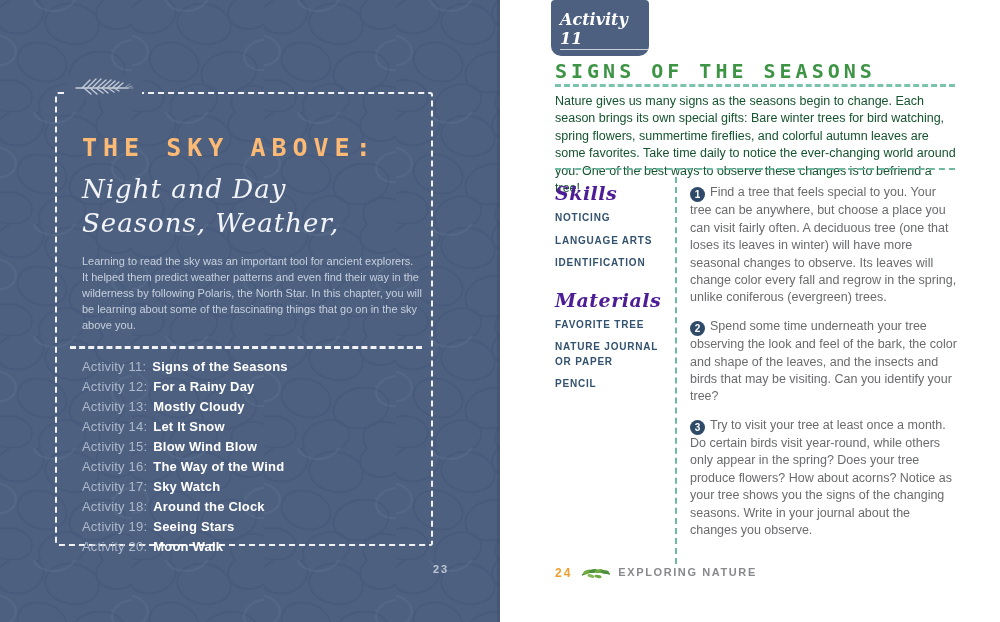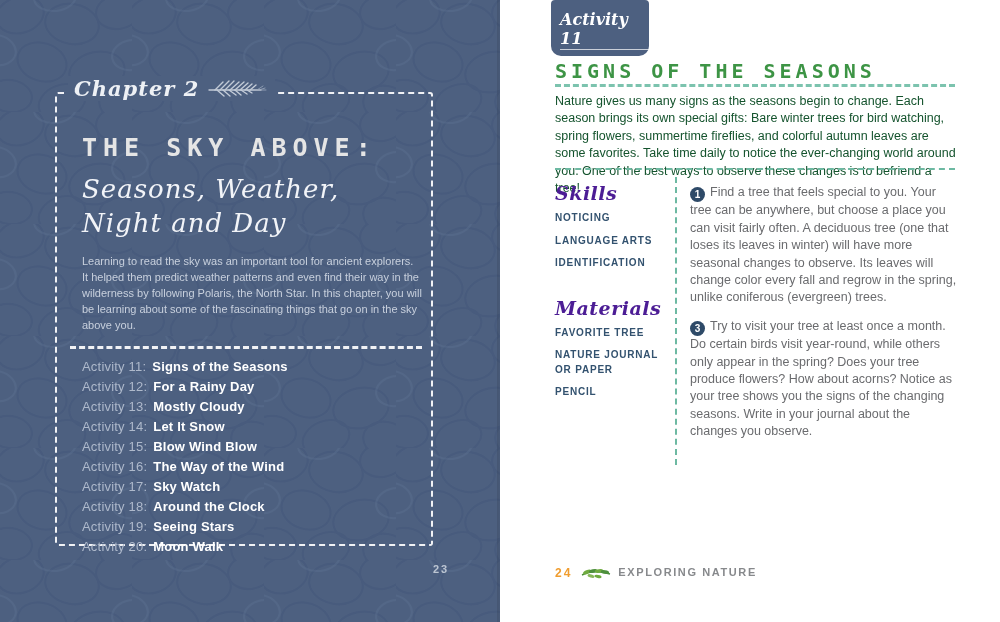--- a/index.html
+++ b/index.html
@@ -16,21 +16,21 @@
 
   .dash-box { position:absolute; left:55px; top:92px; width:378px; height:454px;
               border:2px dashed rgba(255,255,255,0.92); border-radius:3px; }
 
   .chapter-row { position:absolute; left:68px; top:76px; display:flex; align-items:center;
                  background:#4d6080; padding:0 6px; }
   .chapter-label { font-family:"DejaVu Serif", serif; font-style:italic; font-weight:bold;
                    color:#eef1f5; font-size:21px; letter-spacing:1px; padding-right:8px; }
 
   .left-content { position:absolute; left:82px; top:133px; width:335px; }
-  .left-title { font-family:"DejaVu Sans Mono", monospace; font-weight:bold; color:#e5e5e5;
+  .left-title { font-family:"DejaVu Sans Mono", monospace; font-weight:bold; color:#fdba74;
                 font-size:25px; letter-spacing:6px; margin-bottom:10px; white-space:nowrap; }
   .left-sub { font-family:"DejaVu Serif", serif; font-style:italic; color:#f2f4f8;
               font-size:26px; line-height:34px; letter-spacing:1px; }
   .left-intro { margin-top:14px; color:#c8d0dd; font-size:11px; line-height:1.45; width:340px; }
   .left-divider { margin:12px 0 10px -12px; width:352px; border:none;
                   border-top:3px dashed rgba(255,255,255,0.92); }
   .activities { list-style:none; }
   .activities li { font-size:13px; margin-bottom:5px; letter-spacing:0.2px; }
   .act-label { color:#aeb9cb; }
   .act-name { color:#ffffff; font-weight:bold; padding-left:6px; }
@@ -54,21 +54,21 @@
              font-size:12.5px; line-height:1.39; }
   .r-divider { position:absolute; left:55px; top:168px; width:400px; border:none;
                border-top:2px dashed #6db9a2; }
 
   .r-cols { position:absolute; left:55px; top:177px; width:404px; display:flex; align-items:stretch; }
   .col-skills { width:120px; flex:none; padding-top:5px; }
   .script-head { font-family:"DejaVu Serif", serif; font-style:italic; font-weight:bold;
                  color:#4c1d95; font-size:19px; margin-bottom:7px; letter-spacing:0.5px; }
   .skill-item { color:#33526f; font-size:10px; font-weight:bold; letter-spacing:0.8px;
                 margin-bottom:8px; line-height:1.45; }
-  .materials-block { margin-top:26px; }
+  .materials-block { margin-top:18px; }
 
   .col-steps { flex:1; border-left:2px dashed #6db9a2; padding:7px 0 14px 13px; }
   .step { color:#6a6b6e; font-size:12.5px; line-height:1.39; margin-bottom:11px; }
   .step-num { display:inline-flex; width:15px; height:15px; border-radius:50%; background:#2e4a68;
               color:#ffffff; font-size:10px; font-weight:bold; align-items:center; justify-content:center;
               vertical-align:-2px; margin-right:5px; }
 
   .r-footer { position:absolute; left:55px; top:566px; display:flex; align-items:flex-start; }
   .pageno-right { color:#f09d2f; font-size:12px; font-weight:bold; letter-spacing:2px; }
   .branch-wrap { margin:0 7px 0 9px; display:flex; align-items:center; }
@@ -99,21 +99,20 @@
             <ellipse cx="55" cy="-3" rx="21" ry="14" transform="rotate(-6 55 -3)"></ellipse>
           </g>
         </pattern>
       </defs>
       <rect width="500" height="622" fill="url(#peb)"></rect>
     </svg>
 
     <div class="dash-box"></div>
 
     <div class="chapter-row">
-      <span class="chapter-label">Chapter 2</span>
       <svg width="62" height="22" viewBox="0 0 62 22">
         <g stroke="#c9d1dc" stroke-width="1.4" fill="none" opacity="0.95" stroke-linecap="round">
           <path d="M2 12 H54"></path>
           <path d="M8 12 L16 4"></path>
             <path d="M13 12 L22 3"></path>
             <path d="M18 12 L27 3"></path>
           <path d="M23 12 L32 4"></path>
             <path d="M28 12 L37 4"></path>
             <path d="M33 12 L41 5"></path>
           <path d="M38 12 L45 6"></path>
@@ -128,22 +127,22 @@
         <g stroke="#9daabd" stroke-width="1" fill="none" opacity="0.8" stroke-linecap="round">
           <path d="M48 12 L59 12"></path>
             <path d="M50 12 L56 8"></path>
             <path d="M52 12 L58 10"></path>
         </g>
       </svg>
     </div>
 
     <div class="left-content">
       <div class="left-title">THE SKY ABOVE:</div>
+      <div class="left-sub">Night and Day</div>
       <div class="left-sub">Seasons, Weather,</div>
-      <div class="left-sub">Night and Day</div>
       <p class="left-intro">Learning to read the sky was an important tool for ancient explorers. It helped them predict weather patterns and even find their way in the wilderness by following Polaris, the North Star. In this chapter, you will be learning about some of the fascinating things that go on in the sky above you.</p>
       <hr class="left-divider">
       <ul class="activities">
         <li><span class="act-label">Activity 11:</span><span class="act-name">Signs of the Seasons</span></li>
         <li><span class="act-label">Activity 12:</span><span class="act-name">For a Rainy Day</span></li>
         <li><span class="act-label">Activity 13:</span><span class="act-name">Mostly Cloudy</span></li>
         <li><span class="act-label">Activity 14:</span><span class="act-name">Let It Snow</span></li>
         <li><span class="act-label">Activity 15:</span><span class="act-name">Blow Wind Blow</span></li>
         <li><span class="act-label">Activity 16:</span><span class="act-name">The Way of the Wind</span></li>
         <li><span class="act-label">Activity 17:</span><span class="act-name">Sky Watch</span></li>
@@ -179,20 +178,21 @@
         <div class="materials-block">
           <div class="script-head">Materials</div>
           <div class="skill-item">FAVORITE TREE</div>
           <div class="skill-item">NATURE JOURNAL OR PAPER</div>
           <div class="skill-item">PENCIL</div>
         </div>
       </div>
 
       <div class="col-steps">
         <p class="step"><span class="step-num">1</span><span>Find a tree that feels special to you. Your tree can be anywhere, but choose a place you can visit fairly often. A deciduous tree (one that loses its leaves in winter) will have more seasonal changes to observe. Its leaves will change color every fall and regrow in the spring, unlike coniferous (evergreen) trees.</span></p>
+        <p class="step"><span class="step-num">2</span><span>Spend some time underneath your tree observing the look and feel of the bark, the color and shape of the leaves, and the insects and birds that may be visiting. Can you identify your tree?</span></p>
         <p class="step"><span class="step-num">3</span><span>Try to visit your tree at least once a month. Do certain birds visit year-round, while others only appear in the spring? Does your tree produce flowers? How about acorns? Notice as your tree shows you the signs of the changing seasons. Write in your journal about the changes you observe.</span></p>
       </div>
     </div>
 
     <div class="r-footer">
       <span class="pageno-right">24</span>
       <span class="branch-wrap">
         <svg width="30" height="14" viewBox="0 0 30 14">
           <path d="M1 9 C9 5 19 5 29 8" stroke="#4d8f3c" stroke-width="1.4" fill="none"></path>
           <ellipse cx="6" cy="6" rx="4.2" ry="1.8" fill="#6faa3f" transform="rotate(-24 6 6)"></ellipse>

